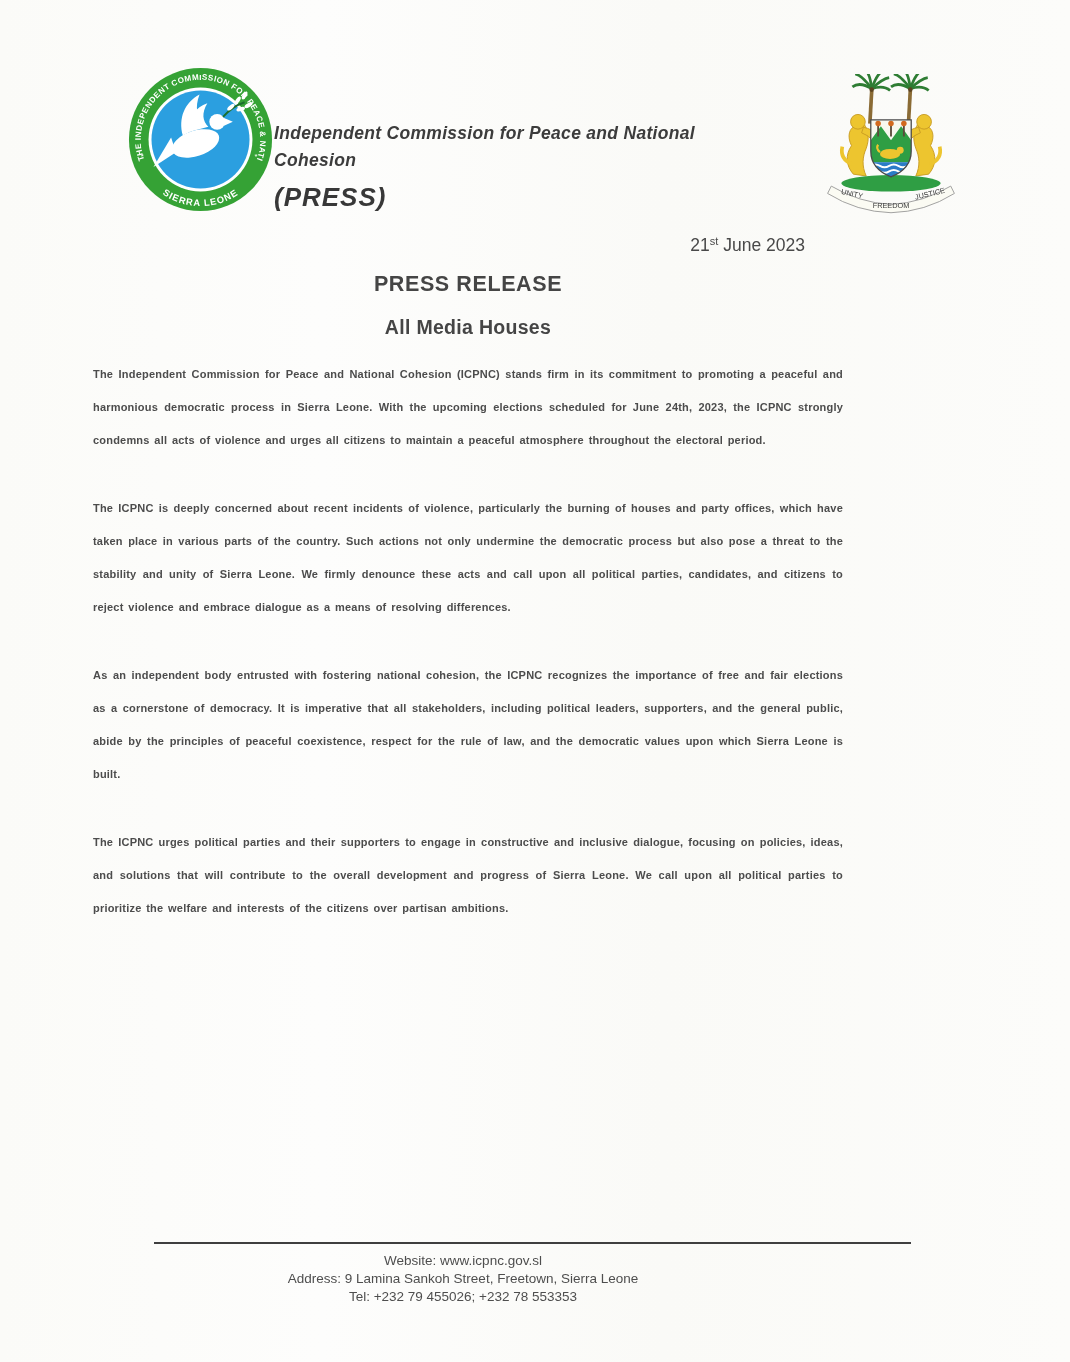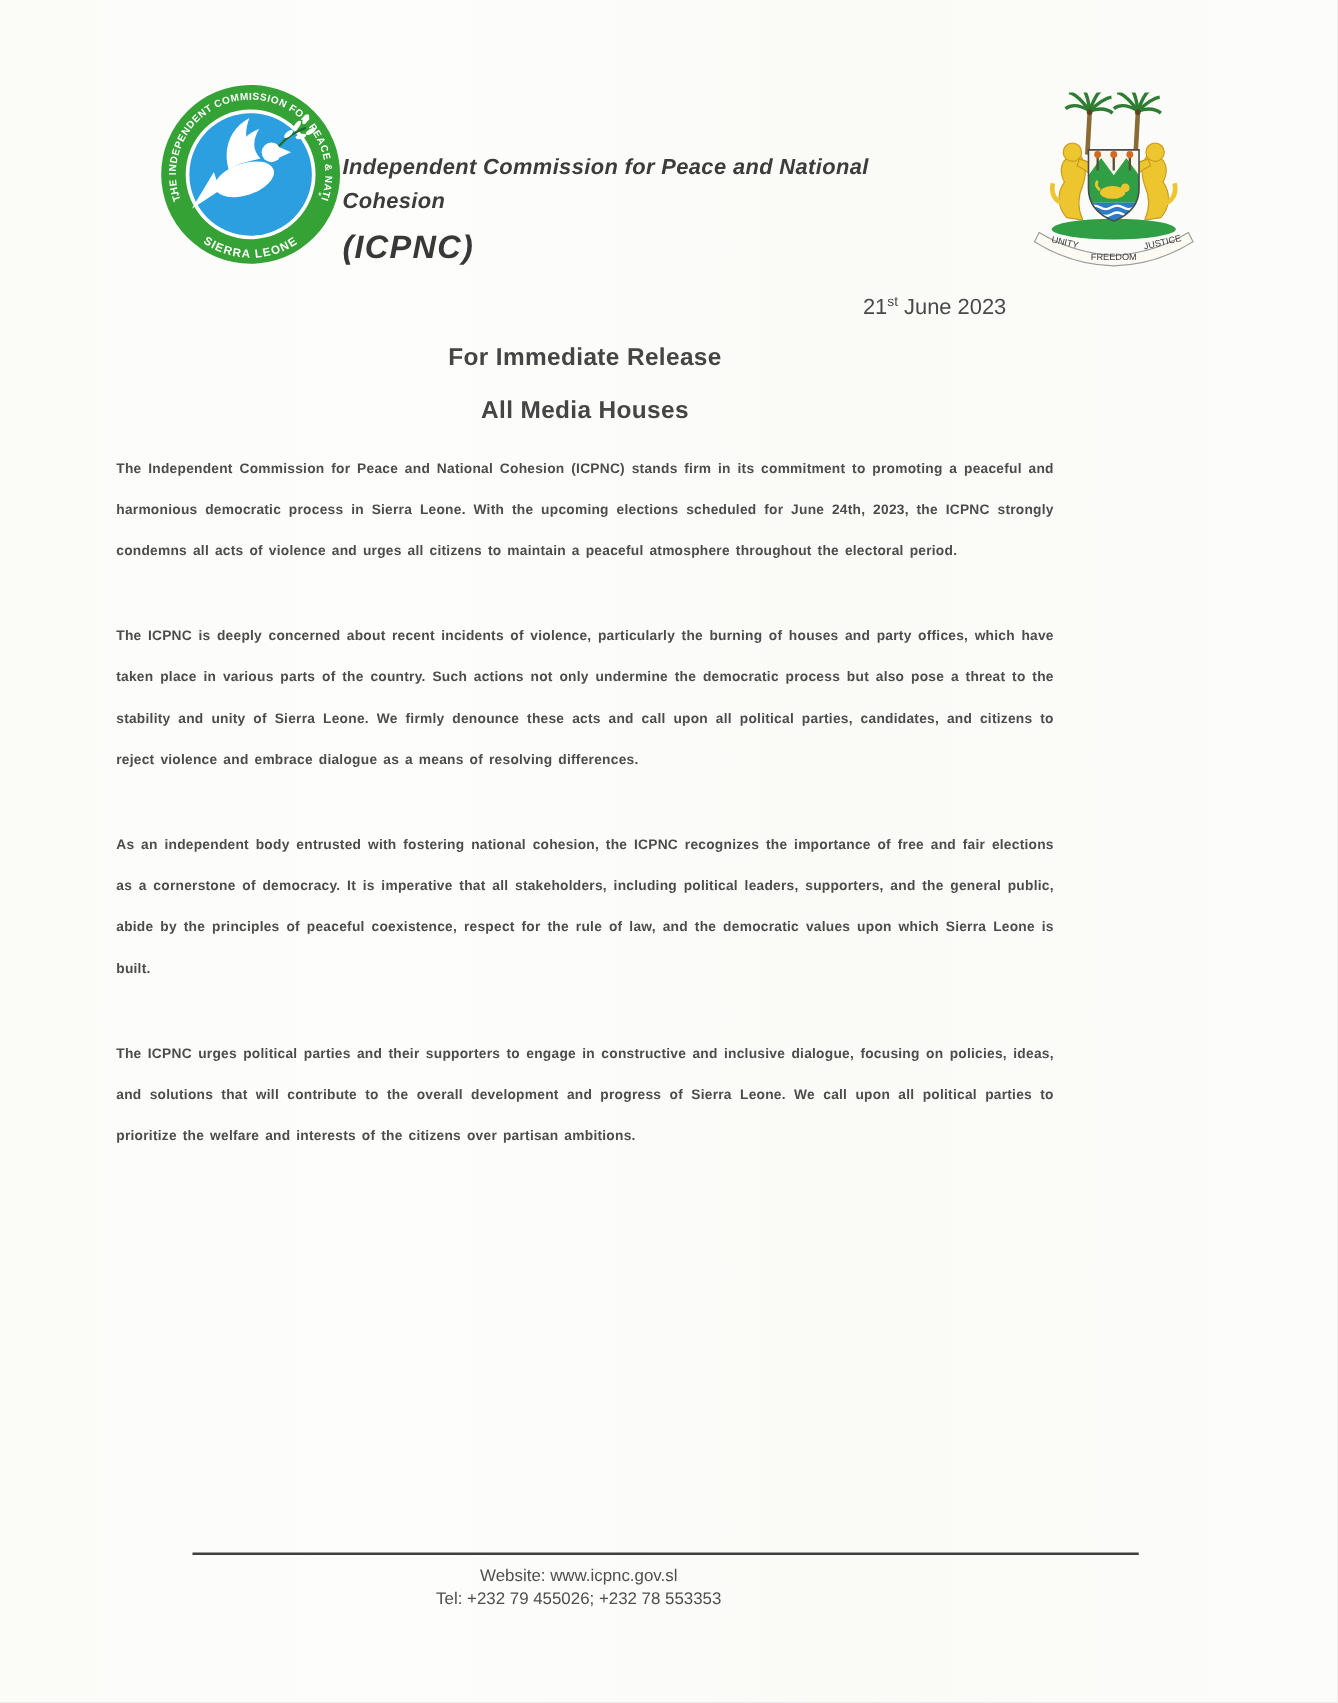--- a/index.html
+++ b/index.html
@@ -153,21 +153,21 @@
         <ellipse cx="116" cy="44" rx="4.5" ry="2" fill="#ffffff" transform="rotate(-15 116 44)"></ellipse>
         <ellipse cx="124" cy="40" rx="4.5" ry="2" fill="#ffffff" transform="rotate(-30 124 40)"></ellipse>
       </g>
     </svg>
 
     <div class="titleblock">
       <div class="org-title">
         <span>Independent Commission for Peace and National</span><br>
         <span>Cohesion</span>
       </div>
-      <div class="org-abbr">(ICPNC)</div>
+      <div class="org-abbr">(PRESS)</div>
     </div>
 
     <svg class="arms" viewBox="0 0 150 160">
       <defs>
         <g id="palm">
           <path d="M0,4 L-2,40" stroke="#8a6b35" stroke-width="4" fill="none"></path>
           <g stroke="#2e7d33" stroke-width="3" fill="none">
             <path d="M0,2 Q-13,-6 -21,0"></path>
             <path d="M0,2 Q-11,-13 -18,-14"></path>
             <path d="M0,2 Q-2,-16 -8,-19"></path>
@@ -228,31 +228,32 @@
   </div>
 
   <div class="content">
 
     <div class="date-line">
       <span>21</span><sup>st</sup>
       <span>June 2023</span>
     </div>
 
     <div class="headings">
-      <div class="h-sub">For Immediate Release</div>
+      <div class="h-press">PRESS RELEASE</div>
       <div class="h-sub">All Media Houses</div>
     </div>
 
     <p class="para">The Independent Commission for Peace and National Cohesion (ICPNC) stands firm in its commitment to promoting a peaceful and harmonious democratic process in Sierra Leone. With the upcoming elections scheduled for June 24th, 2023, the ICPNC strongly condemns all acts of violence and urges all citizens to maintain a peaceful atmosphere throughout the electoral period.</p>
     <p class="para">The ICPNC is deeply concerned about recent incidents of violence, particularly the burning of houses and party offices, which have taken place in various parts of the country. Such actions not only undermine the democratic process but also pose a threat to the stability and unity of Sierra Leone. We firmly denounce these acts and call upon all political parties, candidates, and citizens to reject violence and embrace dialogue as a means of resolving differences.</p>
     <p class="para">As an independent body entrusted with fostering national cohesion, the ICPNC recognizes the importance of free and fair elections as a cornerstone of democracy. It is imperative that all stakeholders, including political leaders, supporters, and the general public, abide by the principles of peaceful coexistence, respect for the rule of law, and the democratic values upon which Sierra Leone is built.</p>
     <p class="para">The ICPNC urges political parties and their supporters to engage in constructive and inclusive dialogue, focusing on policies, ideas, and solutions that will contribute to the overall development and progress of Sierra Leone. We call upon all political parties to prioritize the welfare and interests of the citizens over partisan ambitions.</p>
   </div>
 
   <div class="footer">
     <div class="footer-rule"></div>
     <div class="footer-lines">
       <div>Website: www.icpnc.gov.sl</div>
+      <div>Address: 9 Lamina Sankoh Street, Freetown, Sierra Leone</div>
       <div>Tel: +232 79 455026; +232 78 553353</div>
     </div>
   </div>
 
 </div>
 
 </body></html>

